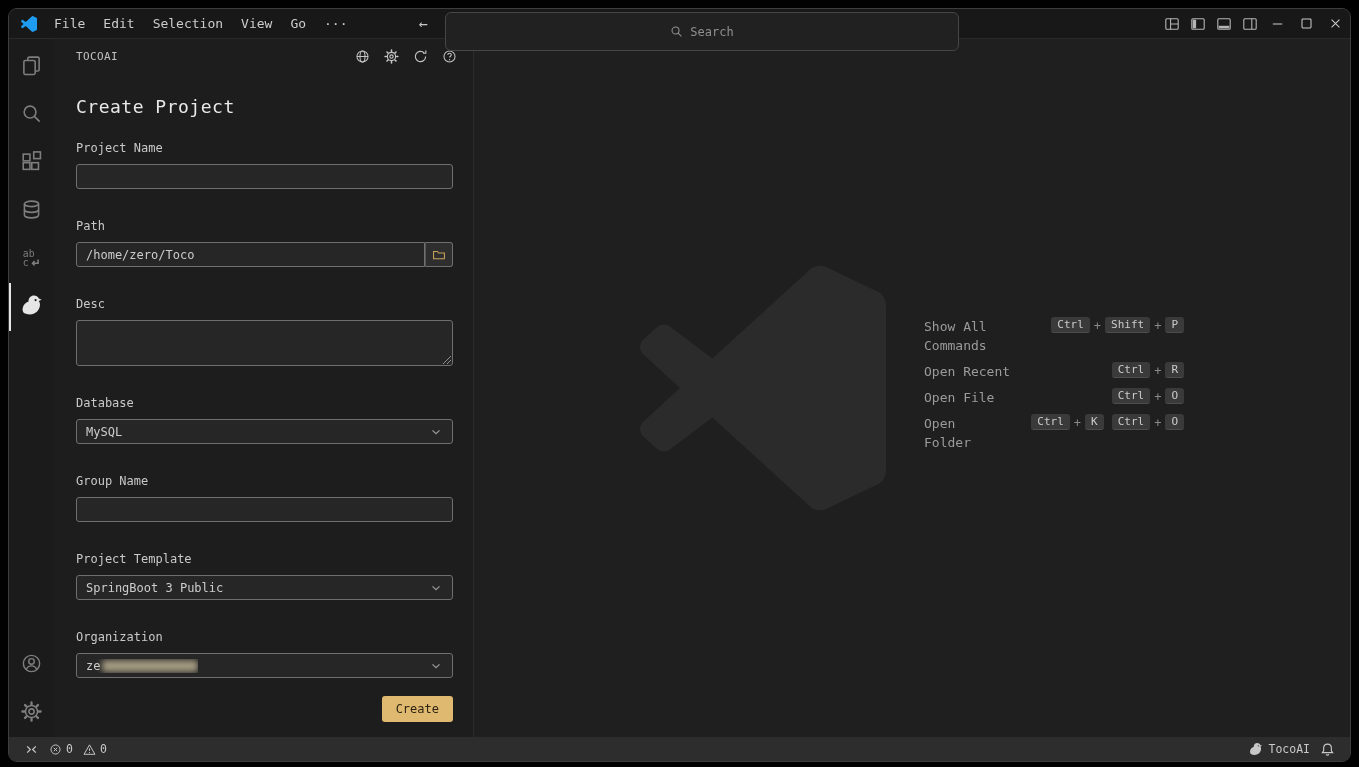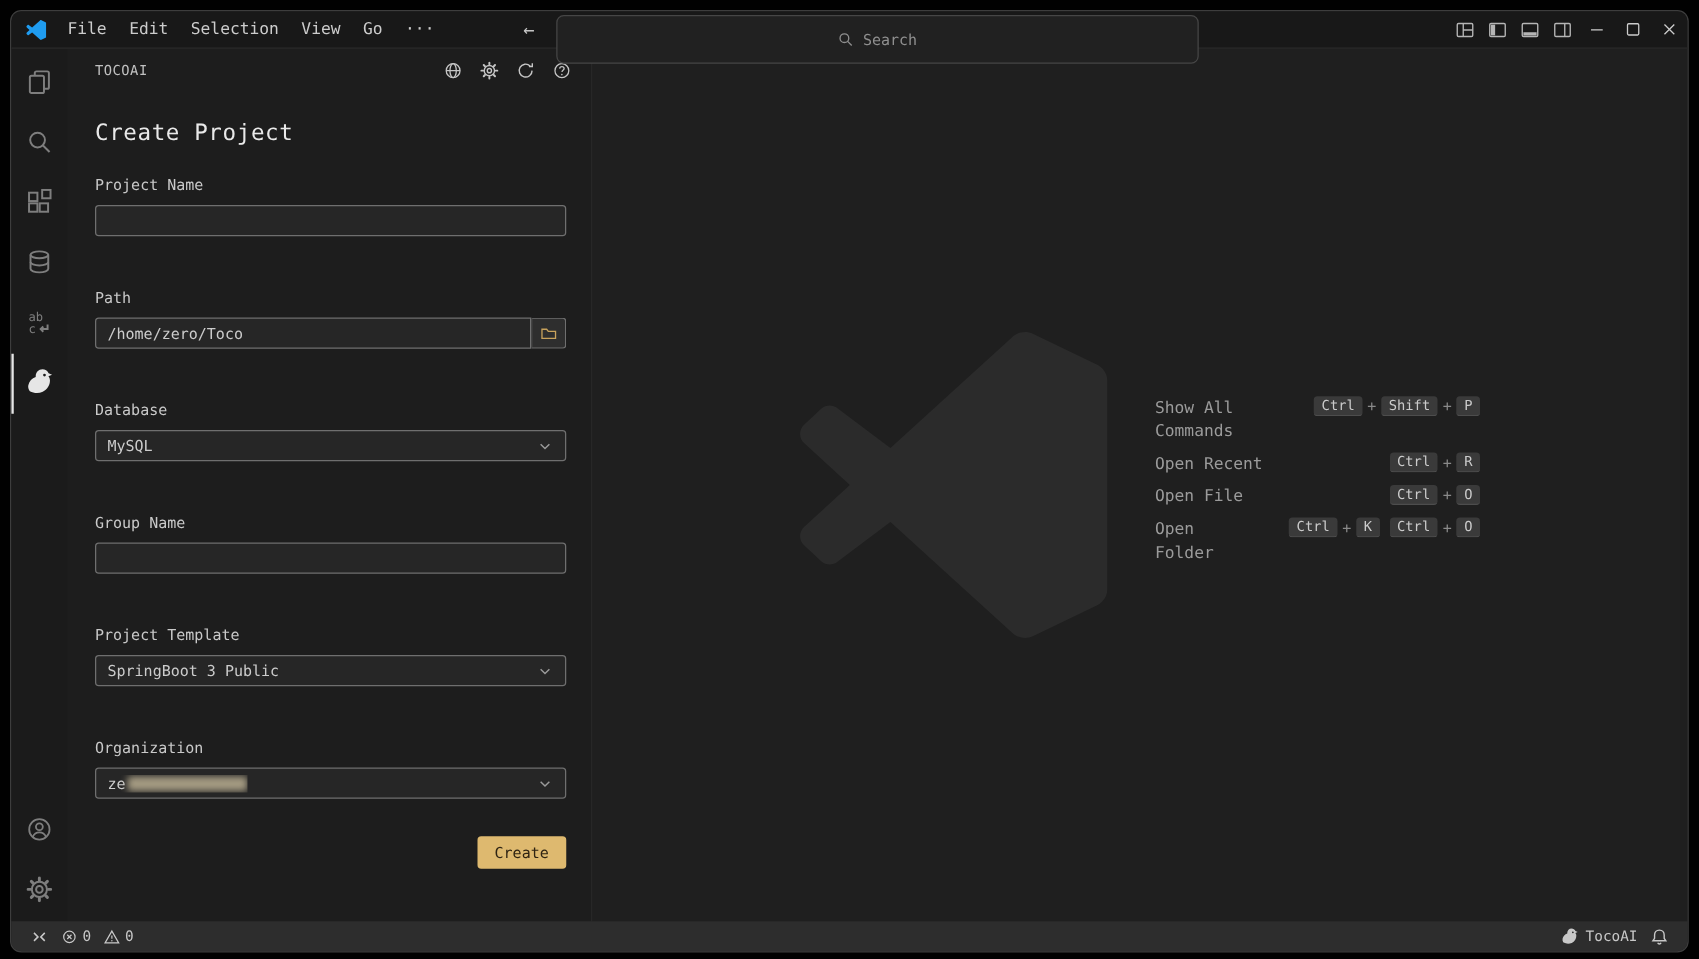--- a/index.html
+++ b/index.html
@@ -30,21 +30,21 @@
   .ab-item.active{color:#e6e6e6;border-left-color:#e6e6e6}
   .ab-bottom{margin-top:auto}
 
   
   .sidebar{width:420px;background:#1d1d1d;border-right:1px solid #2b2b2b;display:flex;flex-direction:column}
   .sidebar-header{flex:0 0 35px;display:flex;align-items:center;padding:0 16px 0 22px}
   .panel-title{font-size:11px;color:#c0c0c0;letter-spacing:.4px}
   .header-icons{margin-left:auto;display:flex;align-items:center;gap:14px;color:#c5c5c5}
   .panel-body{padding:10px 20px 0 22px}
   .panel-heading{font-size:18px;color:#e9e9e9;font-weight:normal;letter-spacing:.5px;margin:12px 0 24px}
-  .field{margin-bottom:42px}
+  .field{margin-bottom:30px}
   .field-label{display:block;font-size:12px;color:#c9c9c9;margin-bottom:9px}
   .control{width:100%;height:25px;background:#262626;border:1px solid #6f6f6f;border-radius:3px;
     color:#cccccc;font:12px "DejaVu Sans Mono",monospace;padding:0 9px;outline:none;display:block}
   textarea.control{height:46px;padding-top:5px;resize:none}
   .ta-wrap{position:relative}
   .ta-wrap::after{content:"";position:absolute;right:2px;bottom:2px;width:10px;height:10px;
     background:repeating-linear-gradient(135deg,transparent 0 2px,#8f8f8f 2px 3px);
     clip-path:polygon(100% 0,100% 100%,0 100%)}
   .select{display:flex;align-items:center;justify-content:space-between;gap:6px}
   .select .chev{color:#9a9a9a;display:flex}
@@ -60,21 +60,21 @@
     font:12px "DejaVu Sans Mono",monospace;padding:6px 14px;cursor:pointer}
 
   
   .editor{flex:1;background:#1f1f1f;display:flex;flex-direction:row;align-items:center;
     justify-content:center;gap:38px;min-width:0}
   .watermark{width:246px;height:246px;display:block}
   .shortcuts{width:260px;font-size:13px}
   .sc-row{display:flex;gap:30px;margin-bottom:7px}
   .sc-label{flex:1;min-width:0;color:#9b9b9b;line-height:19px}
   .sc-keys{flex:0 0 auto;display:flex;gap:8px;align-items:center;margin-left:auto;align-self:flex-start}
-  .chord{display:inline-flex;align-items:center;white-space:nowrap}
+  .chord{display:inline-flex;align-items:flex-end;white-space:nowrap}
   kbd{font-family:inherit;font-size:11px;background:#3a3a3a;color:#cbcbcb;border-radius:3px;
     padding:1px 6px;border-bottom:1px solid #4d4d4d}
   .plus{color:#8a8a8a;font-size:12px;margin:0 4px}
 
   
   .statusbar{flex:0 0 24px;background:#2d2d2d;display:flex;align-items:center;
     padding:0 10px;font-size:11.5px;color:#c8c8c8}
   .sb-item{display:flex;align-items:center;gap:5px;padding:0 5px;height:100%}
   .sb-right{margin-left:auto;display:flex;align-items:center}
   .problems{display:flex;align-items:center;gap:4px;padding:0 5px}
@@ -285,20 +285,26 @@
             <span class="folder-btn">
               <span style="display:flex">
                 <svg width="14" height="14" viewBox="0 0 16 16" fill="none" stroke="currentColor" stroke-width="1.2">
                     <path d="M1.8 3.9h4.3l1.5 1.9h6.6v6.4H1.8z"></path>
                   </svg>
               </span>
             </span>
           </div>
         </div>
 
+        <div class="field">
+          <label class="field-label">Desc</label>
+          <div class="ta-wrap">
+            <textarea class="control" style=""></textarea>
+          </div>
+        </div>
 
         <div class="field">
           <label class="field-label">Database</label>
           <div class="control select">
             <span class="sel-value">MySQL</span>
             <span class="chev">
               <svg width="14" height="14" viewBox="0 0 16 16" fill="none" stroke="currentColor" stroke-width="1.4">
                   <path d="M4 6.2 8 10l4-3.8"></path>
                 </svg>
             </span>

